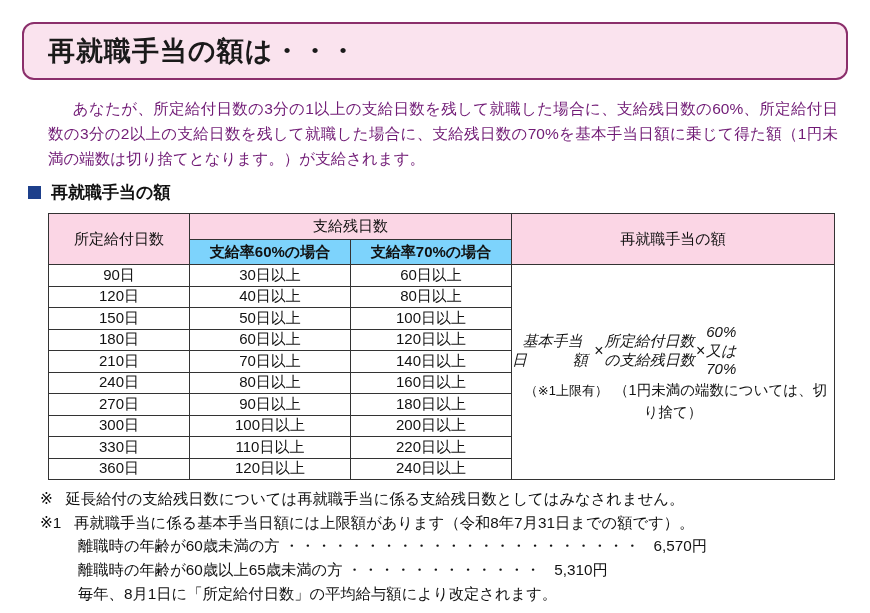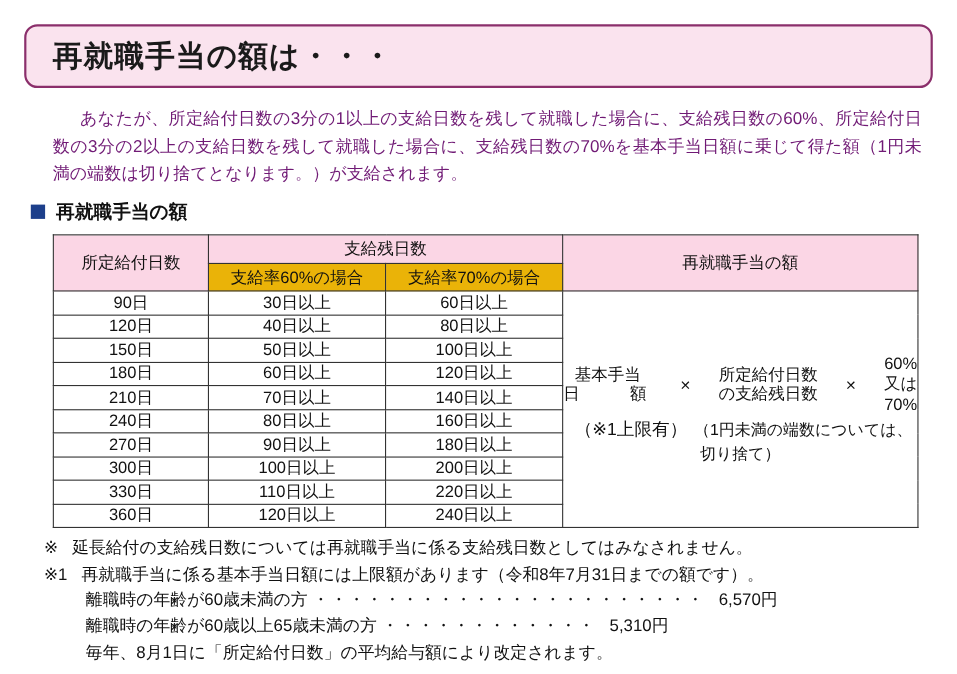--- a/index.html
+++ b/index.html
@@ -107,22 +107,22 @@
     font-size: 15px;
     height: 25px;
     margin-top: 21px;
   }
   th.hdr-left {
     background: #fbd6e5;
     font-weight: normal;
     font-size: 15px;
   }
   th.hdr-sub {
-    background: #eab308;
-    font-weight: normal;
+    background: #7dd3fc;
+    font-weight: bold;
     font-size: 14.5px;
     height: 24px;
   }
   td.cell {
     height: 20.5px;
     background: #ffffff;
     font-size: 15px;
   }
   td.formula {
     background: #ffffff;
@@ -131,37 +131,38 @@
     padding: 0 6px;
   }
   .formula-inner {
     display: block;
     font-size: 15px;
     line-height: 1.45;
   }
   .frow {
     display: flex;
     align-items: center;
-    justify-content: space-between;
+    justify-content: flex-start;
     gap: 1px;
     margin-top: 2px;
+    font-style: italic;
   }
   .fbox {
     display: flex;
     flex-direction: column;
     align-items: center;
     line-height: 1.25;
     font-size: 15px;
   }
   .fop {
     font-size: 16px;
   }
   .fnote {
     margin-top: 8px;
-    font-size: 16px;
+    font-size: 13px;
     padding-left: 6px;
   }
   .fnote2 {
     font-size: 14.5px;
     padding-left: 2px;
   }
   .kana-spread {
     letter-spacing: 0.35em;
   }
 

